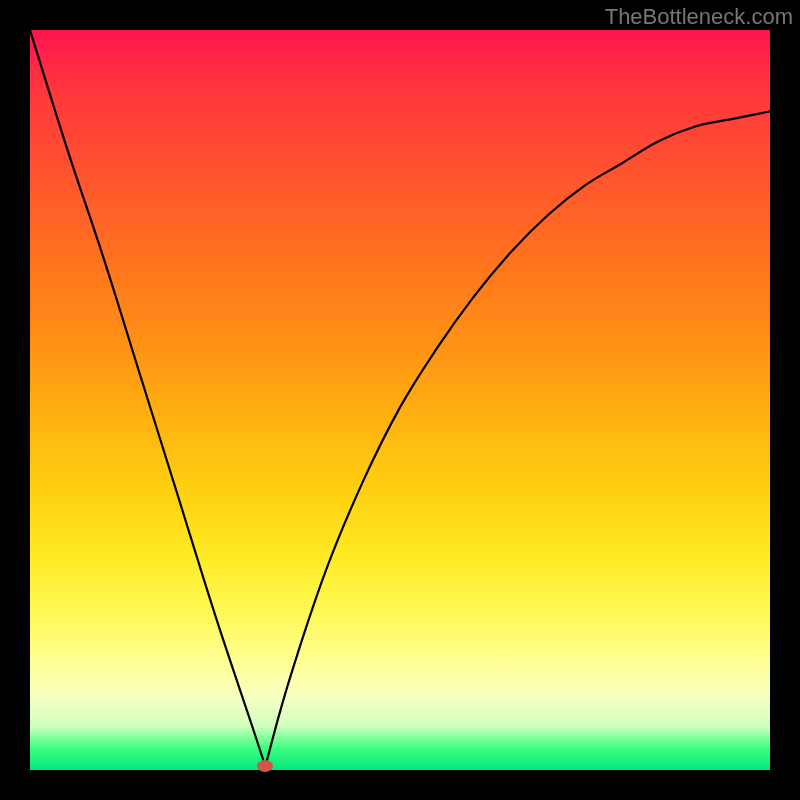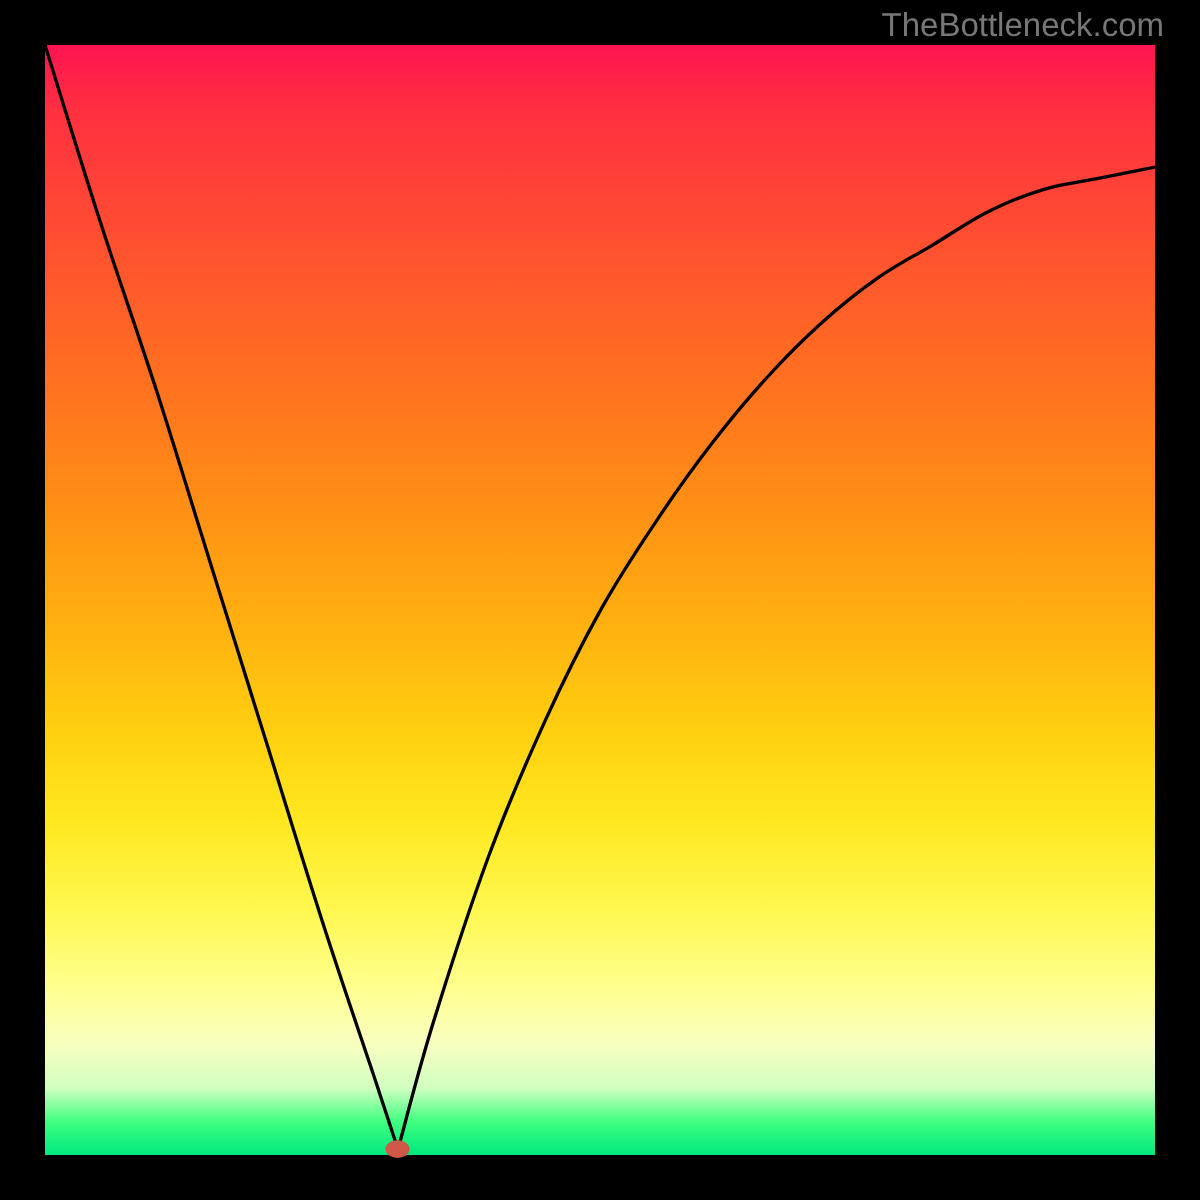--- a/index.html
+++ b/index.html
@@ -7,21 +7,21 @@
     width: 800px;
     height: 800px;
     background: #000;
     position: relative;
     font-family: Arial, Helvetica, sans-serif;
     overflow: hidden;
   }
   .watermark {
     position: absolute;
     top: 4px;
-    right: 24px;
+    right: 7px;
     color: #777;
     font-size: 22px;
     font-weight: 500;
     z-index: 10;
   }
   .plot-area {
     position: absolute;
     left: 30px;
     top: 30px;
     width: 740px;

